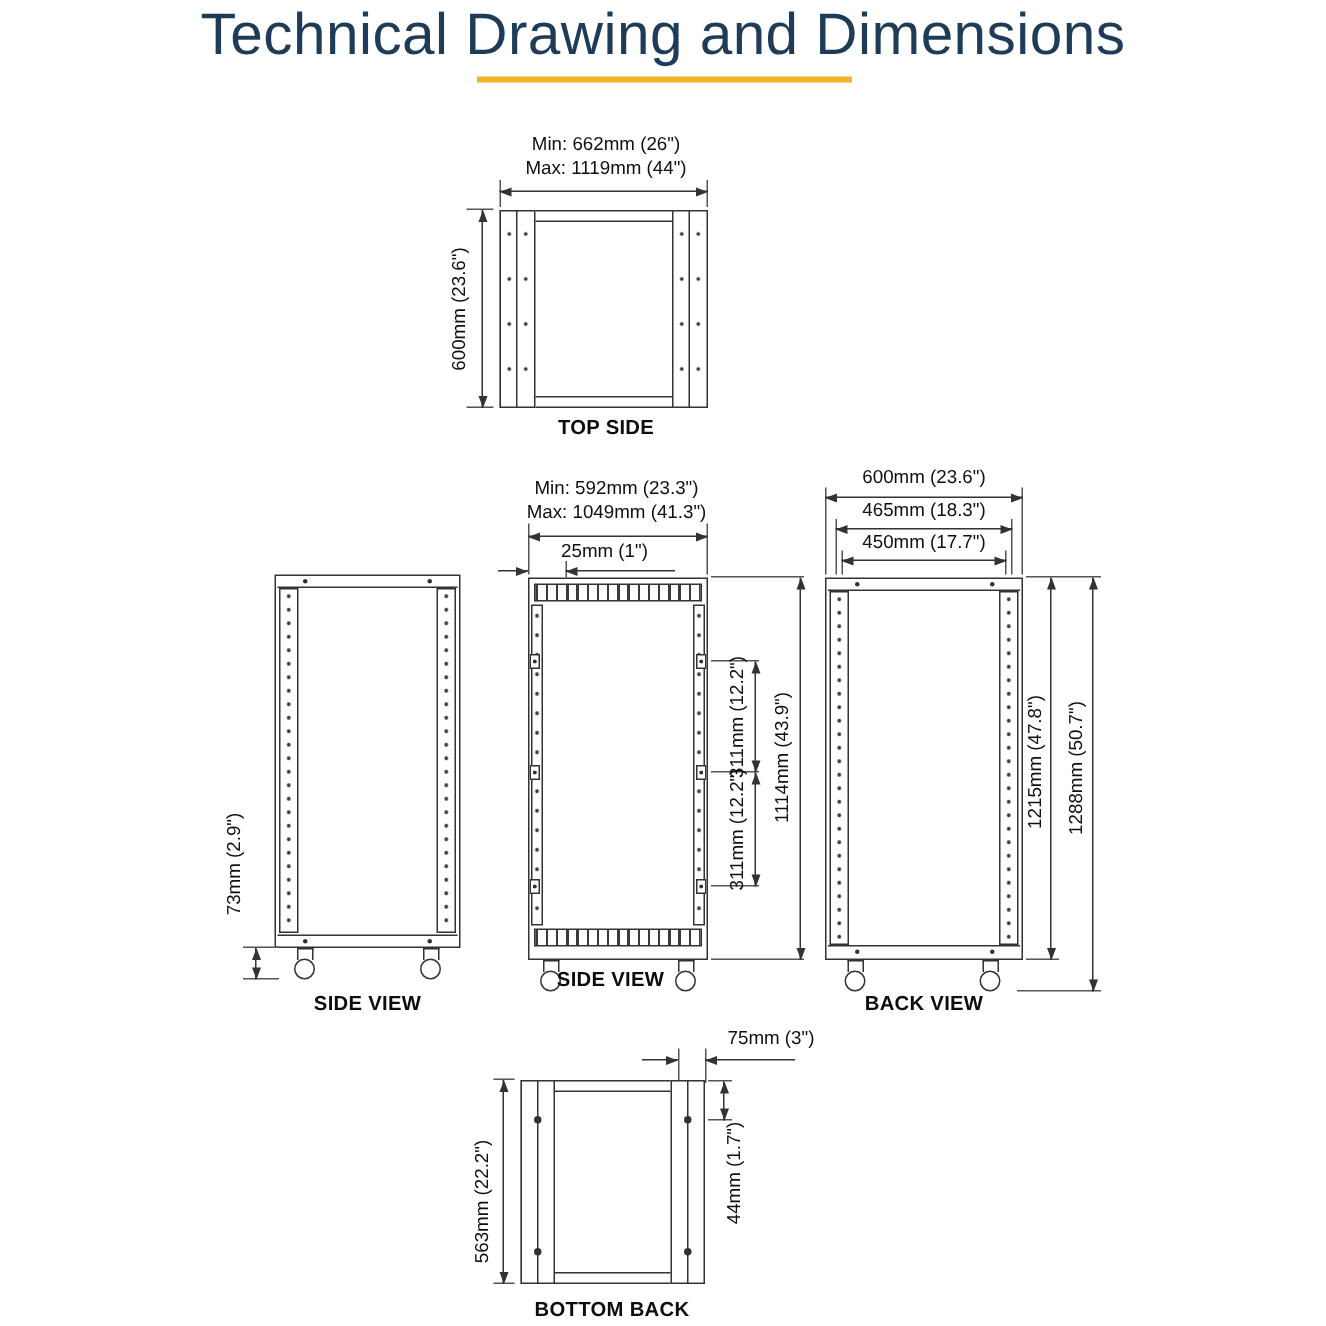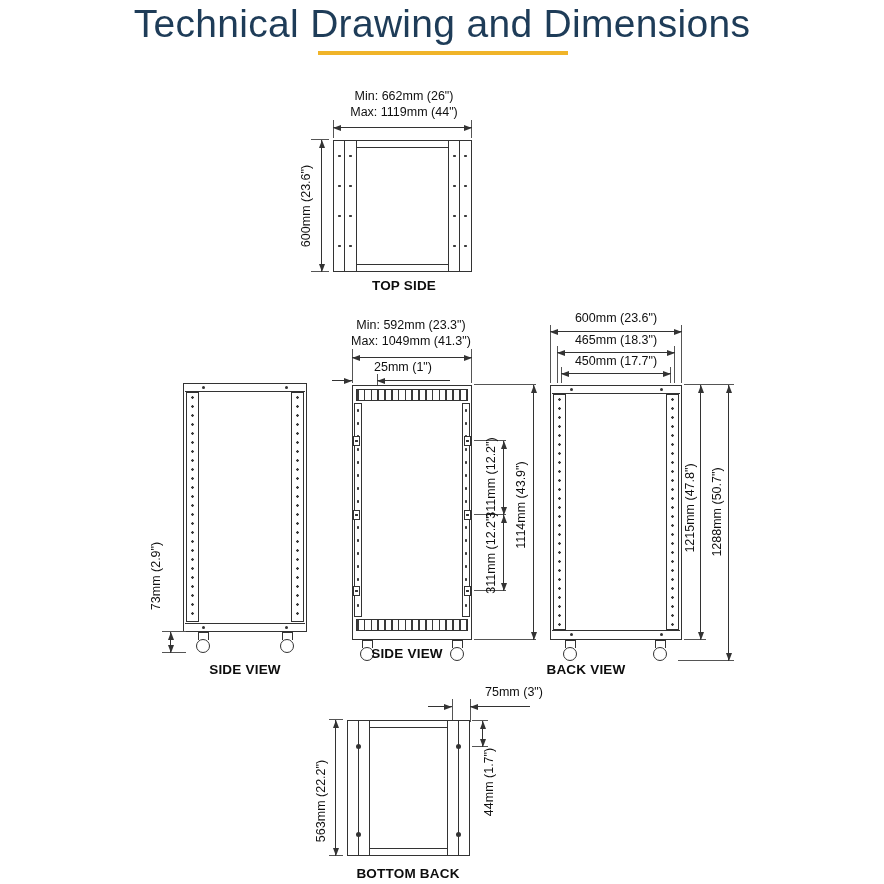--- a/index.html
+++ b/index.html
@@ -200,21 +200,21 @@
       </div>
 
     <div class="ext-h" style="left:684px;top:384px;width:50px"></div>
     <div class="ext-h" style="left:684px;top:639px;width:22px"></div>
     <div class="ext-h" style="left:678px;top:660px;width:56px"></div>
     <div class="dim-v" style="left:700px;top:385px;height:255px"></div>
     <div class="dim-v" style="left:728px;top:385px;height:276px"></div>
     <div class="dimlabel rot" style="left:690px;top:508px">1215mm (47.8")</div>
     <div class="dimlabel rot" style="left:717px;top:512px">1288mm (50.7")</div>
 
-    <div class="caption" style="left:586px;top:669px">BACK VIEW</div>
+    <div class="caption" style="left:616px;top:669px">BACK VIEW</div>
   </div>
 
   <div>
     <div class="dimlabel" style="left:514px;top:692px">75mm (3")</div>
     <div class="ext-v" style="left:452px;top:699px;height:23px"></div>
     <div class="ext-v" style="left:470px;top:699px;height:23px"></div>
     <div class="dim-h arrow-right-only" style="left:428px;top:706px;width:24px"></div>
     <div class="dim-h arrow-left-only" style="left:470px;top:706px;width:60px"></div>
 
     <div class="rect" style="left:347px;top:720px;width:123px;height:136px"></div>

